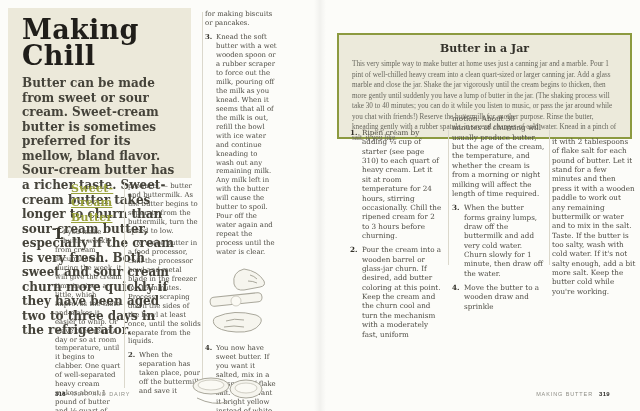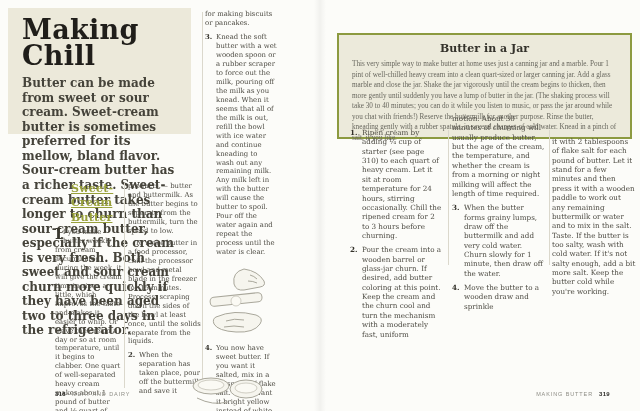--- a/index.html
+++ b/index.html
@@ -8,21 +8,21 @@
     background:#fcfcf9; overflow:hidden;
     font-family:"DejaVu Serif", serif; color:#4c4a42;
   }
   .gutter {
     position:absolute; left:314px; top:0; width:12px; height:100%;
     background:linear-gradient(90deg, rgba(0,0,0,0) 0%, rgba(0,0,0,0.045) 50%, rgba(0,0,0,0) 100%);
   }
 
   
   .title-box {
-    position:absolute; left:8px; top:8px; width:183px; height:126px;
+    position:absolute; left:8px; top:8px; width:183px; height:170px;
     background:#ECE9DA; box-sizing:border-box; padding:9px 13px 12px 14px;
   }
   .big-title { font-size:27px; font-weight:700; line-height:0.97; color:#201e1a; letter-spacing:0.3px; }
   .big-title span { display:block; }
   .intro { margin-top:7px; font-size:12px; line-height:1.21; font-weight:700; color:#45433a; }
 
   .col { position:absolute; font-size:6.9px; line-height:1.3; }
   .col1 { left:55px;  top:182px; width:68px; }
   .col2 { left:128px; top:182px; width:73px; }
   .col3 { left:205px; top:10px;  width:72px; }

